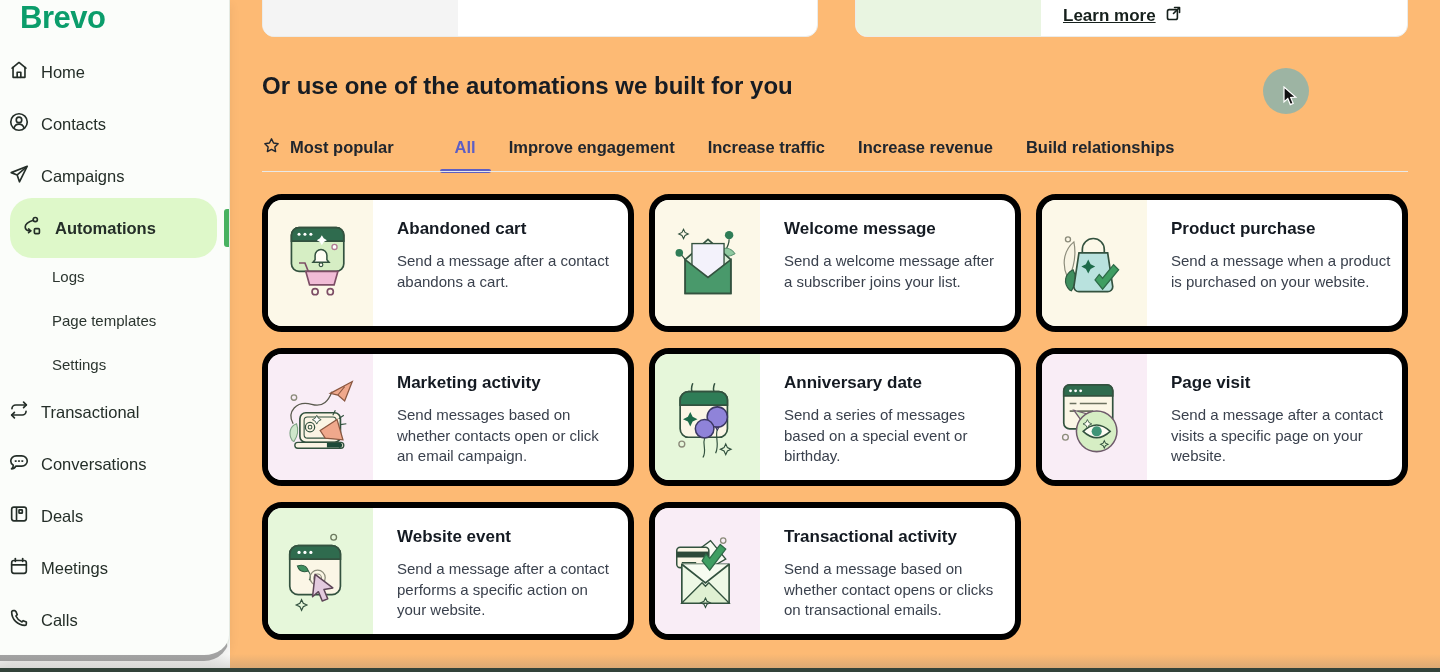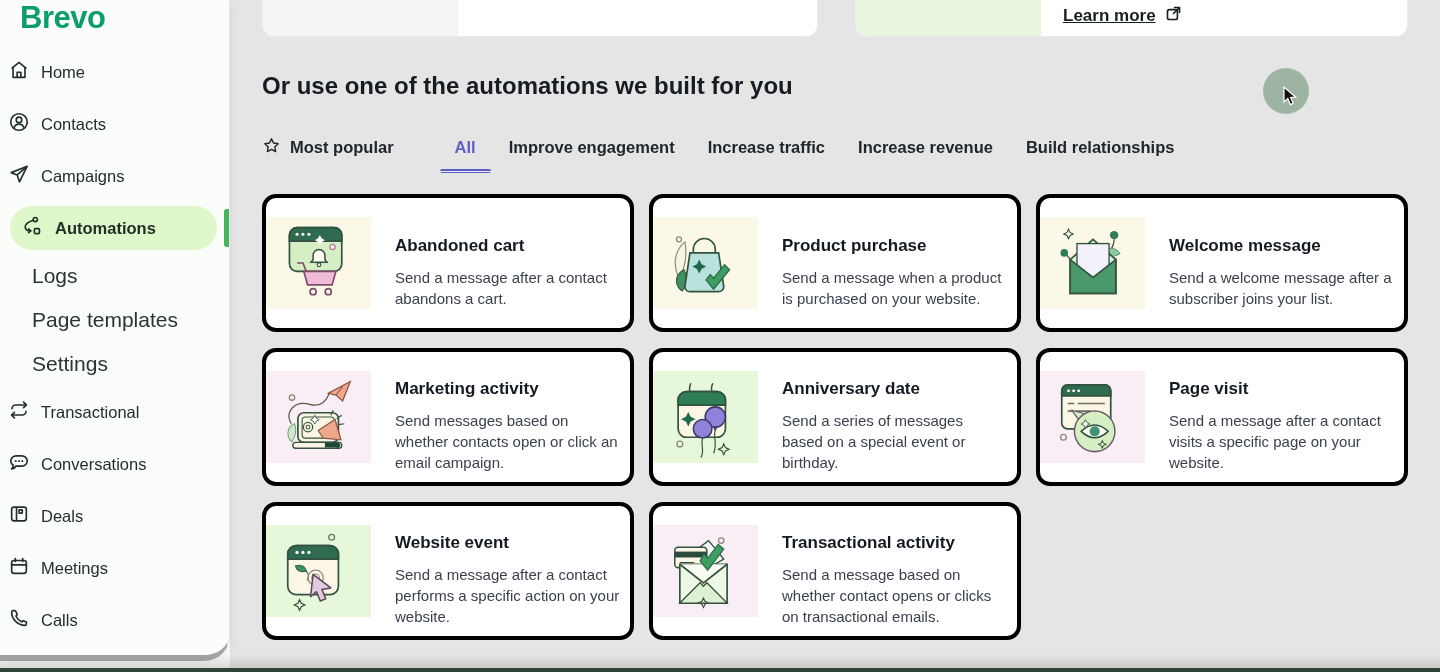--- a/index.html
+++ b/index.html
@@ -19,34 +19,34 @@
     color:var(--logo-color,#0b9d6b); line-height:40px; cursor:pointer;
   }
   nav { margin-top:8px; }
   .nav-item {
     height:52px; display:flex; align-items:center; gap:11px;
     padding-left:8px; font-size:16.5px; cursor:pointer; color:#242e28;
   }
   .nav-item svg { width:22px; height:22px; flex:none; }
   .nav-item.active-wrap { padding:0; }
   .pill {
-    margin:4px 12px 4px 10px; height:44px; flex:1; display:flex; align-items:center;
+    margin:4px 12px 4px 10px; height:60px; flex:1; display:flex; align-items:center;
     gap:11px; padding-left:12px; border-radius:22px; background:var(--pill-bg,#def8c9);
   }
   .pill .nav-label { font-weight:bold; }
   .nav-sub {
-    height:44px; display:flex; align-items:center; padding-left:32px;
-    font-size:21px; cursor:pointer; color:#2b352f;
+    height:44px; display:flex; align-items:center; padding-left:52px;
+    font-size:15px; cursor:pointer; color:#2b352f;
   }
   .accent-bar {
     position:absolute; right:0; top:209px; width:5px; height:38px;
     background:var(--accent-bar,#48b261); border-radius:3px 0 0 3px;
   }
   
-  .main { position:absolute; left:230px; top:0; right:0; bottom:0; background:#e5e5e5; }
+  .main { position:absolute; left:230px; top:0; right:0; bottom:0; background:#fdba74; }
   .top-card {
     position:absolute; top:-53px; height:90px; background:#fff;
     border:1px solid #ebecea; border-radius:12px; overflow:hidden; cursor:pointer;
   }
   .top-card-a { left:32px; width:556px; }
   .top-card-b { left:625px; width:553px; }
   .tc-left { position:absolute; left:0; top:0; bottom:0; width:195px; background:#f4f4f4; }
   .tc-left-b { position:absolute; left:0; top:0; bottom:0; width:185px; background:#e9f5e1; }
   .learn-more {
     position:absolute; left:207px; top:57px; display:flex; align-items:center; gap:9px;
@@ -63,22 +63,22 @@
   .tab.active::after {
     content:""; position:absolute; left:-15px; right:-15px; top:36px; height:3.5px;
     border-radius:2px; background:var(--active-tab,#5d5fc4);
   }
   .tabs-divider { position:absolute; left:32px; right:32px; top:171px; height:1px; background:#e9e9e7; }
   .grid {
     position:absolute; left:32px; top:194px;
     display:grid; grid-template-columns:repeat(3,372px); gap:16px 15px;
   }
   .card {
-    height:138px; background:#fff; border:4px solid #000000; border-radius:14px;
-    display:flex; overflow:hidden; cursor:pointer;align-items:center;
+    height:138px; background:#fff; border:6px solid #000000; border-radius:20px;
+    display:flex; overflow:hidden; cursor:pointer;
   }
   .ill { width:105px; flex:none; display:flex; align-items:center; justify-content:center; }
   .ill svg { width:76px; height:92px; }
   .card-body { padding:19px 10px 0 24px; }
   .card-title { font-size:17px; font-weight:bold; color:#141a22; margin-bottom:12px; }
   .card-desc { font-size:15px; line-height:1.38; color:#3a414d; max-width:248px; }
   
   .cursor-halo {
     position:absolute; left:1263px; top:68px; width:46px; height:46px; border-radius:50%;
     background:var(--cursor,#9db4a3); z-index:5;
@@ -251,52 +251,52 @@
       </div>
       <div class="card-body">
         <div class="card-title">Abandoned cart</div>
         <div class="card-desc">Send a message after a contact abandons a cart.</div>
       </div>
     </div>
 
     <div class="card">
       <div class="ill" style="background: rgb(252, 248, 232);">
         <svg viewBox="0 0 90 100">
-          <circle cx="13" cy="22" r="3" fill="none" stroke="#8b8b7a" stroke-width="1.6"></circle>
-          <path d="M12 66 C5 50 9 34 20 25 C23 40 20 55 14 68 Z" fill="#f8f4e4" stroke="#8b8b7a" stroke-width="1.4"></path>
-          <path d="M15 82 C7 74 9 63 19 58 C24 67 22 76 17 83 Z" fill="#3f8f5f" stroke="#2e5c42" stroke-width="1.4"></path>
-          <path d="M30 42 v-8 a13 13 0 0 1 26 0 v8" fill="none" stroke="#33523f" stroke-width="2"></path>
-          <path d="M26 38 h34 l6 40 a6 6 0 0 1 -6 6 H26 a6 6 0 0 1 -6 -6 Z" fill="#b9e2de" stroke="#33523f" stroke-width="2"></path>
-          <path d="M37 46 l2.8 5.4 5.4 2.8 -5.4 2.8 -2.8 5.4 -2.8 -5.4 -5.4 -2.8 5.4 -2.8 Z" fill="#1d6b4a"></path>
-          <path d="M45 70 l9 11 l19 -23 l-6 -6 l-13 16 l-4 -4.5 Z" fill="#3f9e62" stroke="#2e6b48" stroke-width="1.5"></path>
-        </svg>
-      </div>
-      <div class="card-body">
-        <div class="card-title">Product purchase</div>
-        <div class="card-desc">Send a message when a product is purchased on your website.</div>
-      </div>
-    </div>
-
-    <div class="card">
-      <div class="ill" style="background: rgb(252, 248, 232);">
-        <svg viewBox="0 0 90 100">
           <path d="M16 10 l1.8 3.8 3.8 1.8 -3.8 1.8 -1.8 3.8 -1.8 -3.8 -3.8 -1.8 3.8 -1.8 Z" fill="none" stroke="#33523f" stroke-width="1.3"></path>
           <circle cx="70" cy="17" r="5" fill="#2f7d57"></circle>
             <path d="M70 22 C70 30 66 34 64 38" stroke="#33523f" fill="none" stroke-width="1.5"></path>
           <circle cx="11" cy="38" r="4.5" fill="#2f7d57"></circle>
             <path d="M14 41 C18 45 20 50 20 54" stroke="#33523f" fill="none" stroke-width="1.5"></path>
           <path d="M56 36 C64 30 72 32 77 39 C70 44 61 43 56 38 Z" fill="#8fc9a0" stroke="#5d9574" stroke-width="1.2"></path>
           <path d="M18 46 L45 22 L72 46 V86 H18 Z" fill="#dff0dc" stroke="#33523f" stroke-width="2"></path>
           <rect x="26" y="27" width="38" height="46" fill="#f3f2fb" stroke="#33523f" stroke-width="1.6"></rect>
           <path d="M18 86 V46 L45 67 L72 46 V86 Z" fill="#49996b" stroke="#33523f" stroke-width="2"></path>
         </svg>
       </div>
       <div class="card-body">
         <div class="card-title">Welcome message</div>
         <div class="card-desc">Send a welcome message after a subscriber joins your list.</div>
+      </div>
+    </div>
+
+    <div class="card">
+      <div class="ill" style="background: rgb(252, 248, 232);">
+        <svg viewBox="0 0 90 100">
+          <circle cx="13" cy="22" r="3" fill="none" stroke="#8b8b7a" stroke-width="1.6"></circle>
+          <path d="M12 66 C5 50 9 34 20 25 C23 40 20 55 14 68 Z" fill="#f8f4e4" stroke="#8b8b7a" stroke-width="1.4"></path>
+          <path d="M15 82 C7 74 9 63 19 58 C24 67 22 76 17 83 Z" fill="#3f8f5f" stroke="#2e5c42" stroke-width="1.4"></path>
+          <path d="M30 42 v-8 a13 13 0 0 1 26 0 v8" fill="none" stroke="#33523f" stroke-width="2"></path>
+          <path d="M26 38 h34 l6 40 a6 6 0 0 1 -6 6 H26 a6 6 0 0 1 -6 -6 Z" fill="#b9e2de" stroke="#33523f" stroke-width="2"></path>
+          <path d="M37 46 l2.8 5.4 5.4 2.8 -5.4 2.8 -2.8 5.4 -2.8 -5.4 -5.4 -2.8 5.4 -2.8 Z" fill="#1d6b4a"></path>
+          <path d="M45 70 l9 11 l19 -23 l-6 -6 l-13 16 l-4 -4.5 Z" fill="#3f9e62" stroke="#2e6b48" stroke-width="1.5"></path>
+        </svg>
+      </div>
+      <div class="card-body">
+        <div class="card-title">Product purchase</div>
+        <div class="card-desc">Send a message when a product is purchased on your website.</div>
       </div>
     </div>
 
     <div class="card">
       <div class="ill" style="background: rgb(249, 237, 246);">
         <svg viewBox="0 0 90 100">
           <circle cx="13" cy="27" r="3.2" fill="none" stroke="#8b8b7a" stroke-width="1.6"></circle>
           <path d="M12 58 C4 44 16 30 34 35 C48 39 54 30 58 20" fill="none" stroke="#5a5a4e" stroke-width="1.5"></path>
           <path d="M56 22 L82 8 L73 31 L65 24 Z" fill="#f0a88c" stroke="#8a5741" stroke-width="1.5"></path>
           <path d="M65 24 L73 14" fill="none" stroke="#8a5741" stroke-width="1.2"></path>

